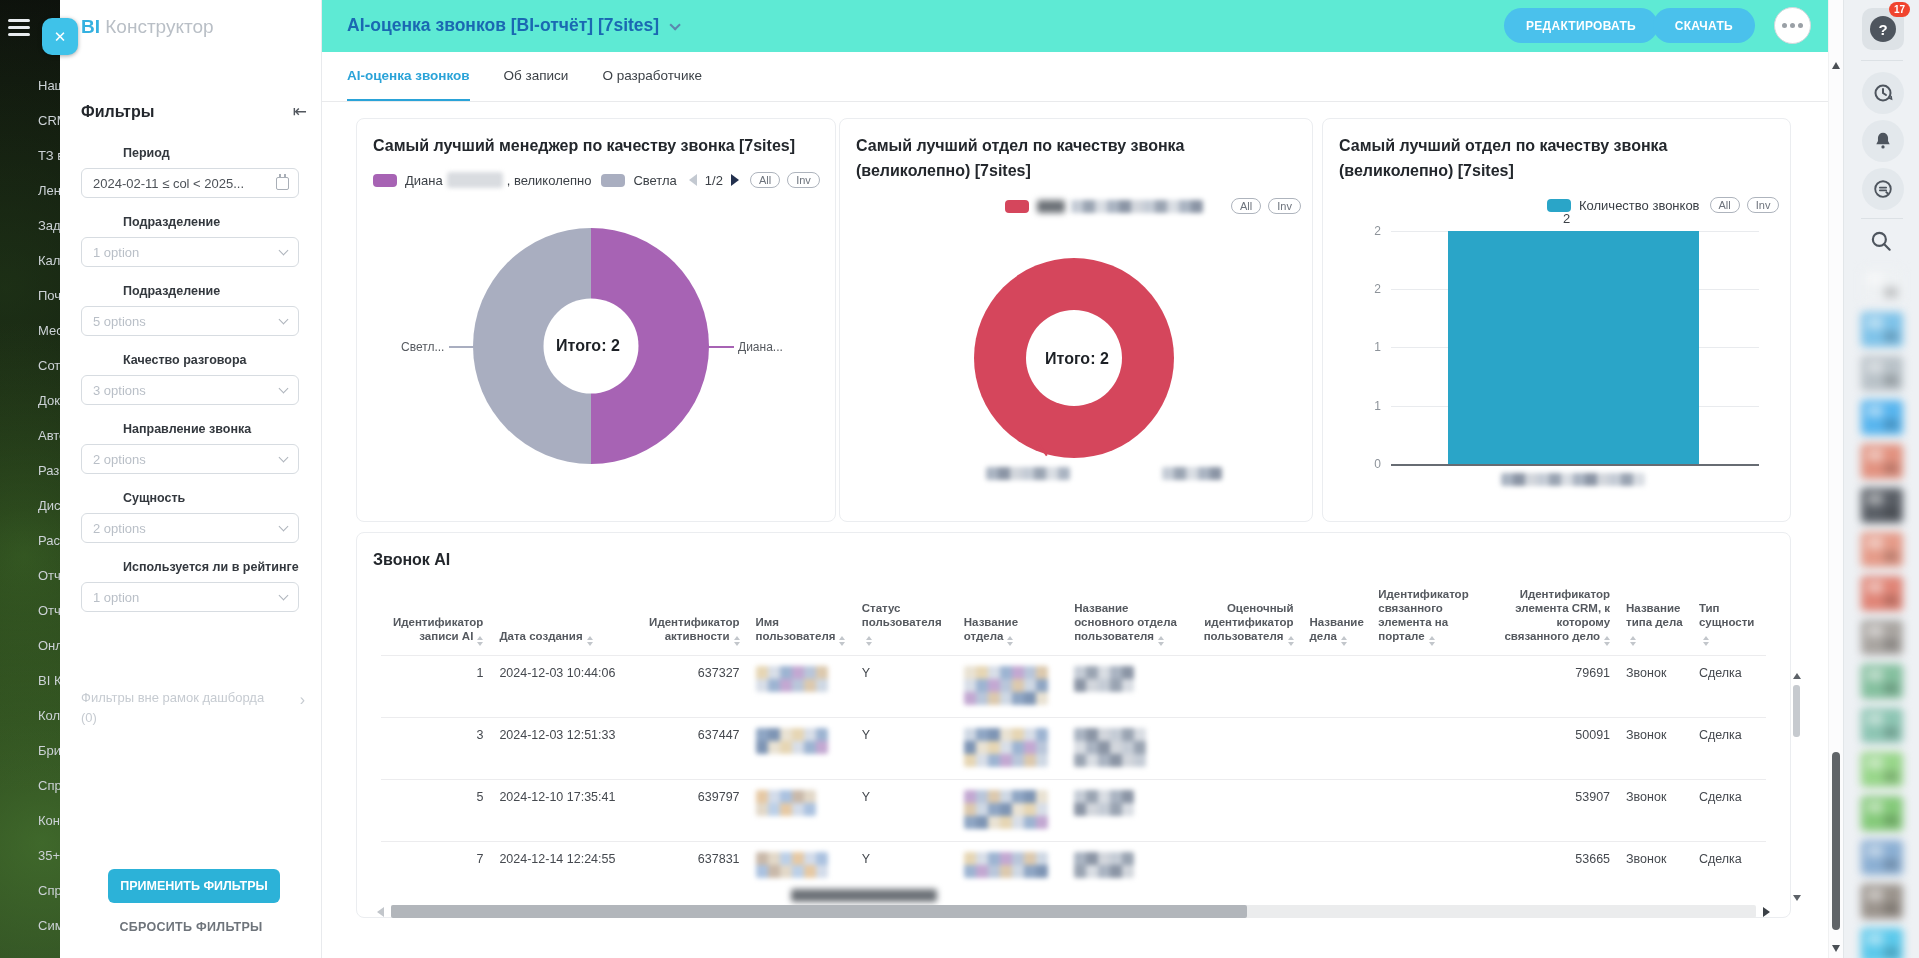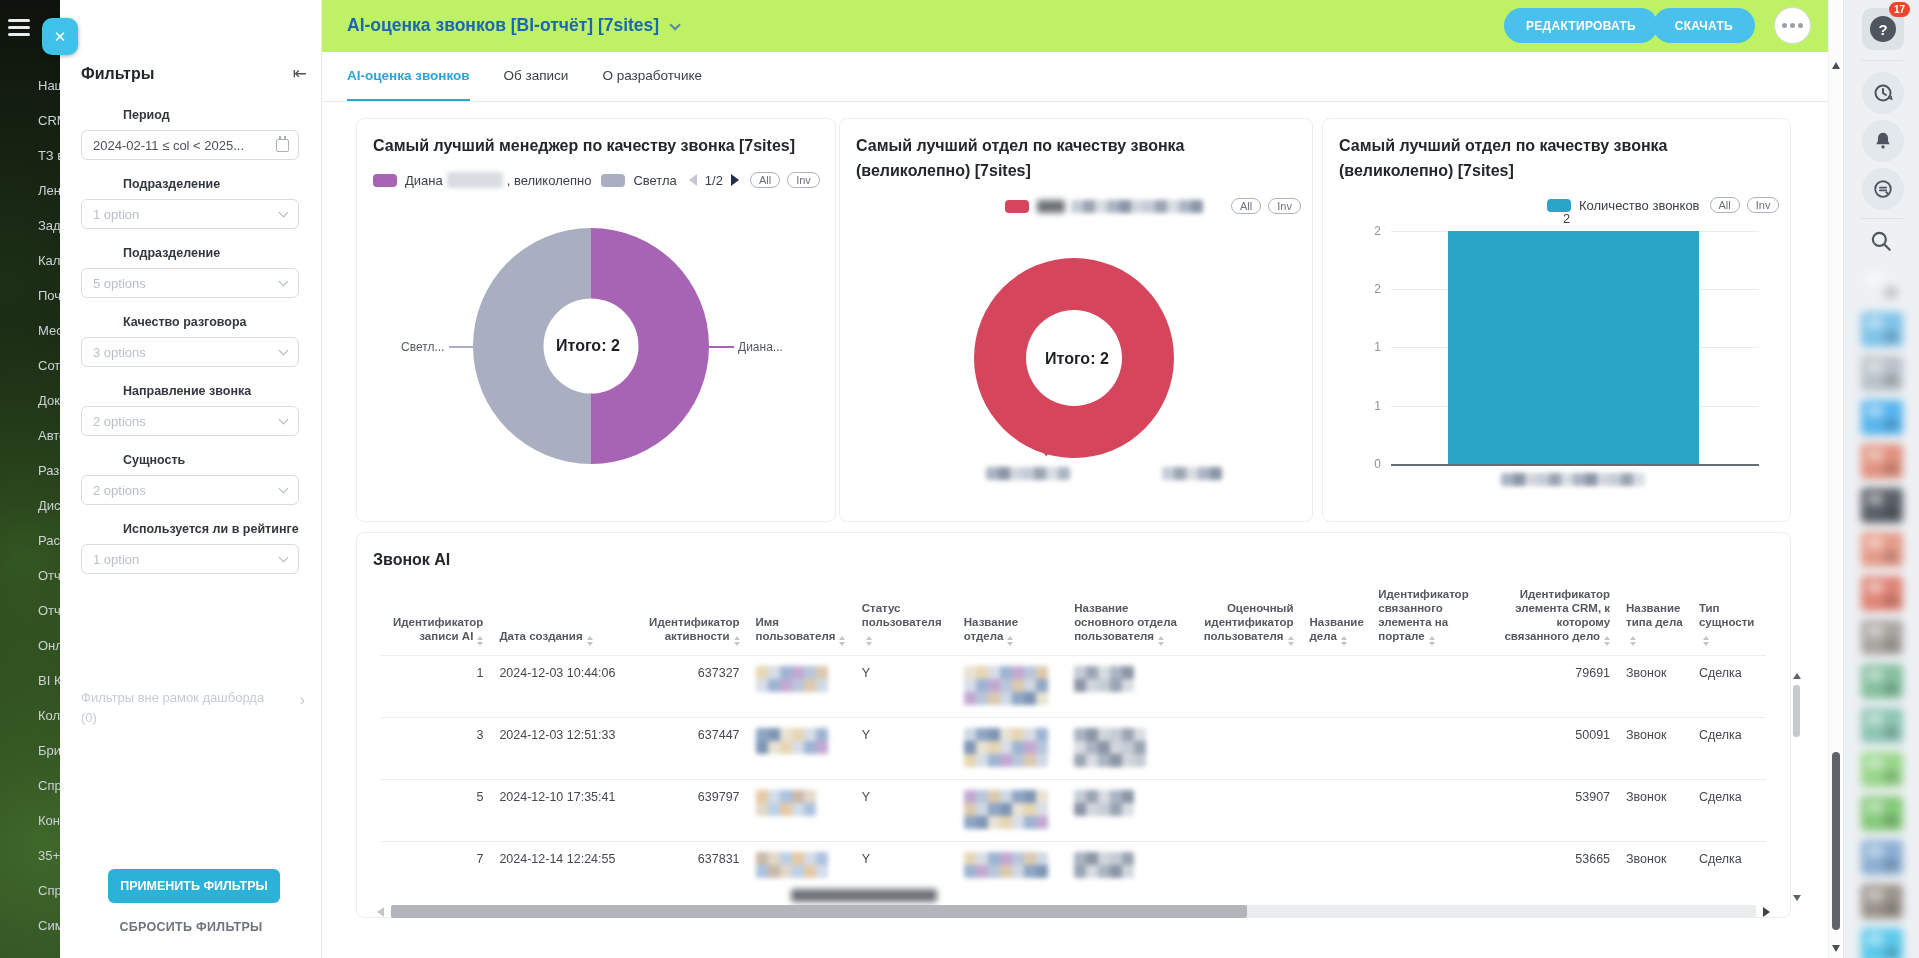--- a/index.html
+++ b/index.html
@@ -36,21 +36,21 @@
   .cal:before { content:""; position:absolute; left:2px; top:-4px; width:2px; height:3px; background:#a9afb7; }
   .cal:after  { content:""; position:absolute; right:2px; top:-4px; width:2px; height:3px; background:#a9afb7; }
   .fp-outside { position:absolute; left:21px; right:12px; top:688px; color:#c6cbd1; font-size:13px; line-height:20px; }
   .fp-outside .gt { position:absolute; right:4px; top:2px; color:#c6cbd1; font-size:16px; }
   .btn-apply { position:absolute; left:48px; top:869px; width:172px; height:34px; background:#2cb2d8; border:none; border-radius:6px;
     color:#fff; font-weight:bold; font-size:12.5px; cursor:pointer; font-family:"Liberation Sans",sans-serif; }
   .btn-reset { position:absolute; left:0; width:262px; top:920px; text-align:center; color:#6e747b; font-weight:bold; font-size:12.5px; cursor:pointer; letter-spacing:.3px; }
 
   
   .main { position:relative; flex:0 0 1506px; width:1506px; height:958px; background:#fff; overflow:hidden; }
-  .topbar { position:absolute; left:0; top:0; right:0; height:52px; background:#bef264; }
+  .topbar { position:absolute; left:0; top:0; right:0; height:52px; background:#5eead4; }
   .doc-title { position:absolute; left:25px; top:15px; font-size:17.5px; font-weight:bold; color:#1a68b2; cursor:pointer; }
   .doc-title .dd { display:inline-block; width:8px; height:8px; border-right:2px solid #5c86ad; border-bottom:2px solid #5c86ad; transform:rotate(45deg) translateY(-3px); margin-left:10px; }
   .btn-pill { position:absolute; top:8px; height:35px; border:none; border-radius:18px; background:#4ac1ec; color:#fff; font-weight:bold;
     font-size:12px; padding:0 22px; cursor:pointer; letter-spacing:.3px; font-family:"Liberation Sans",sans-serif; }
   .btn-edit { right:170px; }
   .btn-dl { right:73px; }
   .btn-more { position:absolute; right:17px; top:7px; width:37px; height:37px; border-radius:50%; border:1px solid #d4d8dc; background:#fff; cursor:pointer; display:flex; align-items:center; justify-content:center; gap:3px; }
   .btn-more i { width:5px; height:5px; border-radius:50%; background:#9aa0a6; }
   .tabsrow { position:absolute; left:0; right:0; top:52px; height:50px; border-bottom:1px solid #e9eaec; display:flex; align-items:stretch; padding-left:25px; }
   .tab { display:flex; align-items:center; font-size:13.5px; color:#3d4248; margin-right:34px; cursor:pointer; border-bottom:2px solid transparent; }
@@ -172,20 +172,24 @@
         <div class="bx-item">Симв</div>
       </div>
   </div>
 
   <div class="filter-panel">
     <div style="position:absolute; left:-39px; top:9px; z-index:5;">
       <div class="bx-close">
           <span>✕</span>
         </div>
     </div>
+    <div style="padding-top:16px; font-size:19px; font-weight:bold;">
+      <span style="color:#35b1e0;">BI</span>
+      <span style="color:#b9bfc6; font-weight:normal;">Конструктор</span>
+    </div>
     <div class="fp-head">
       <div class="fp-title">Фильтры</div>
       <div class="fp-collapse">⇤</div>
     </div>
     <div class="fp-fields">
       <div class="fp-field">
         <div class="fp-label">Период</div>
         <div class="fp-input dark">
           <span>2024-02-11 ≤ col &lt; 2025...</span>
           <span class="cal"></span>

